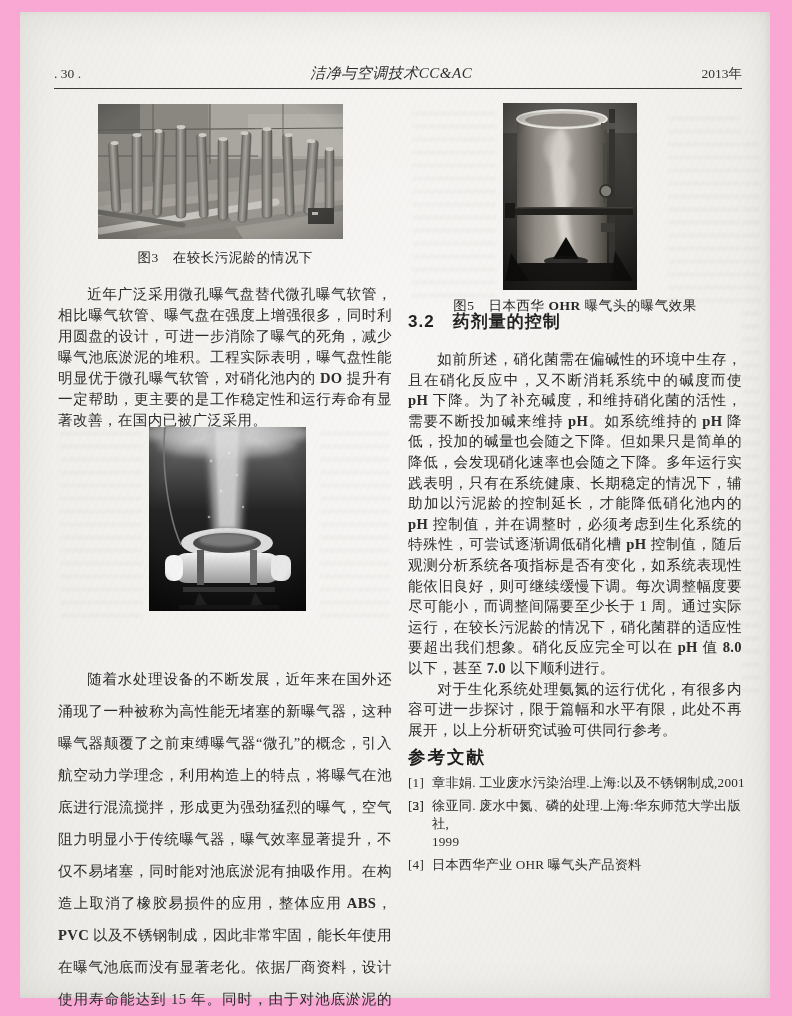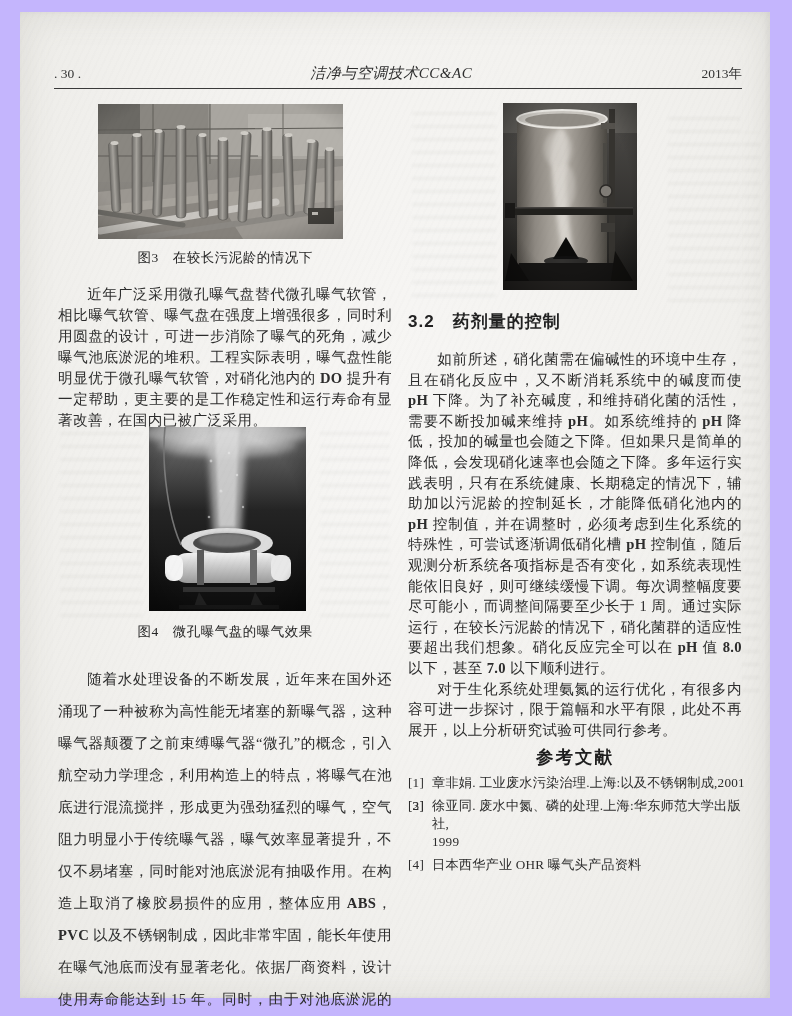--- a/index.html
+++ b/index.html
@@ -1,17 +1,17 @@
 <!DOCTYPE html>
 <html><head>
 <meta charset="utf-8">
 <style>
   html,body{margin:0;padding:0;}
   body{width:792px;height:1016px;background:#ffffff;}
-  .canvas{position:relative;width:792px;height:1016px;background:#c4b5fd;overflow:hidden;
+  .canvas{position:relative;width:792px;height:1016px;background:#f9a8d4;overflow:hidden;
           font-family:"Liberation Serif","DejaVu Serif",serif;color:#2b2b2b;}
   .paper{position:absolute;left:20px;top:12px;width:750px;height:986px;
          background:radial-gradient(ellipse at 50% 38%, #f7f6f4 0%, #f2f1ee 55%, #eae9e5 100%);
          box-shadow:inset 0 0 36px rgba(115,110,100,.14), inset -3px 0 6px rgba(0,0,0,.05);}
   .grain{position:absolute;inset:0;pointer-events:none;opacity:.5;
          background:repeating-linear-gradient(115deg, rgba(0,0,0,.015) 0 2px, rgba(0,0,0,0) 2px 6px);}
   .header-row{position:absolute;left:34px;top:52px;width:688px;display:flex;
               justify-content:space-between;align-items:baseline;font-size:13.5px;color:#333;}
   .jtitle{font-style:italic;font-size:15px;letter-spacing:.5px;color:#2e2e2e;}
   .rule{position:absolute;left:34px;top:76px;width:688px;border-top:1.6px solid #3a3a3a;}
@@ -22,21 +22,21 @@
         text-indent:2em;letter-spacing:.35px;color:#2c2c2c;}
   .para b, .rp b{font-weight:700;margin-top:18px;}
   .p1{line-height:21px;}
   .p2{line-height:32px;}
   .rpwrap{position:absolute;left:388px;top:337px;width:334px;}
   .rp{font-size:14.6px;line-height:20.6px;text-align:justify;text-indent:2em;
       letter-spacing:.35px;color:#2c2c2c;margin:0;}
   .sec-head{position:absolute;left:388px;top:298px;width:334px;
             font-family:"Liberation Sans",sans-serif;font-weight:700;font-size:17px;color:#222;letter-spacing:1px;}
   .ref-head{position:absolute;left:388px;top:733px;width:334px;
-            font-family:"Liberation Sans",sans-serif;font-weight:700;font-size:17.5px;color:#1e1e1e;letter-spacing:2px;text-align:center;}
+            font-family:"Liberation Sans",sans-serif;font-weight:700;font-size:17.5px;color:#1e1e1e;letter-spacing:2px;}
   .refs{position:absolute;left:388px;top:762px;width:340px;font-size:13.2px;color:#2c2c2c;}
   .ref{position:relative;padding-left:24px;line-height:18px;margin-bottom:5px;letter-spacing:.2px;}
   .ref-label{position:absolute;left:0;top:0;}
   .bleed{position:absolute;pointer-events:none;opacity:.45;filter:blur(1.5px);
          background:repeating-linear-gradient(0deg, rgba(110,105,98,.13) 0 3px, rgba(0,0,0,0) 3px 13px);}
 </style>
 </head>
 <body>
 
 <div class="canvas">
@@ -159,21 +159,20 @@
       <rect x="16" y="128" width="18" height="26" rx="8" fill="#f4f4f4"></rect>
       <rect x="122" y="128" width="20" height="26" rx="8" fill="#e8e8e8"></rect>
       <rect x="48" y="123" width="7" height="35" fill="#5a5a5a"></rect>
       <rect x="101" y="123" width="7" height="35" fill="#6a6a6a"></rect>
       <rect x="34" y="160" width="92" height="5" fill="#303030"></rect>
       <path d="M50,165 L45,180 L59,180 Z" fill="#202020"></path>
       <path d="M106,165 L101,180 L115,180 Z" fill="#202020"></path>
       <rect x="30" y="178" width="100" height="4" fill="#161616"></rect>
       <rect width="157" height="184" fill="url(#f4vig)"></rect>
     </svg>
-    <div class="caption" style="left:38px;top:611px;">图4　微孔曝气盘的曝气效果</div>
 
     <p class="para p2" style="left:38px;top:636px;"><span>随着水处理设备的不断发展，近年来在国外还涌现了一种被称为高性能无堵塞的新曝气器，这种曝气器颠覆了之前束缚曝气器“微孔”的概念，引入航空动力学理念，利用构造上的特点，将曝气在池底进行混流搅拌，形成更为强劲猛烈的曝气，空气阻力明显小于传统曝气器，曝气效率显著提升，不仅不易堵塞，同时能对池底淤泥有抽吸作用。在构造上取消了橡胶易损件的应用，整体应用 </span><b>ABS</b><span>，</span><b>PVC</b><span> 以及不锈钢制成，因此非常牢固，能长年使用在曝气池底而没有显著老化。依据厂商资料，设计使用寿命能达到 15 年。同时，由于对池底淤泥的抽吸作用,还能显著延长硝化池停水清淤的时间。</span></p>
 
     <svg class="photo" style="left:483px;top:91px;" width="134" height="187" viewBox="0 0 134 187">
       <defs>
         <linearGradient id="f5bg" x1="0" y1="0" x2="0" y2="1">
           <stop offset="0" stop-color="#504e4b"></stop>
             <stop offset="1" stop-color="#1d1c1a"></stop>
         </linearGradient>
         <linearGradient id="f5wall" x1="0" y1="0" x2="1" y2="0">
@@ -208,20 +207,21 @@
       <rect x="4" y="104" width="126" height="1.5" fill="#6b6965" opacity="0.45"></rect>
       <rect x="2" y="100" width="10" height="15" fill="#191816"></rect>
       <polygon points="50,156 76,156 63,134" fill="#0b0b0a"></polygon>
       <ellipse cx="63" cy="158" rx="22" ry="5" fill="#111" opacity="0.8"></ellipse>
       <polygon points="16,160 118,160 126,178 8,178" fill="#161514"></polygon>
       <polygon points="8,150 26,178 2,178" fill="#100f0e"></polygon>
       <polygon points="112,148 130,178 108,178" fill="#12110f"></polygon>
       <rect x="0" y="178" width="134" height="9" fill="#242220"></rect>
       <rect width="134" height="187" fill="url(#f5vig)"></rect>
     </svg>
+    <div class="caption" style="left:388px;top:285px;"><span>图5　日本西华 </span><b>OHR</b><span> 曝气头的曝气效果</span></div>
 
     <div class="sec-head">3.2　药剂量的控制</div>
 
     <div class="rpwrap">
       <p class="rp"><span>如前所述，硝化菌需在偏碱性的环境中生存，且在硝化反应中，又不断消耗系统中的碱度而使 </span><b>pH</b><span> 下降。为了补充碱度，和维持硝化菌的活性，需要不断投加碱来维持 </span><b>pH</b><span>。如系统维持的 </span><b>pH</b><span> 降低，投加的碱量也会随之下降。但如果只是简单的降低，会发现硝化速率也会随之下降。多年运行实践表明，只有在系统健康、长期稳定的情况下，辅助加以污泥龄的控制延长，才能降低硝化池内的 </span><b>pH</b><span> 控制值，并在调整时，必须考虑到生化系统的特殊性，可尝试逐渐调低硝化槽 </span><b>pH</b><span> 控制值，随后观测分析系统各项指标是否有变化，如系统表现性能依旧良好，则可继续缓慢下调。每次调整幅度要尽可能小，而调整间隔要至少长于 1 周。通过实际运行，在较长污泥龄的情况下，硝化菌群的适应性要超出我们想象。硝化反应完全可以在 </span><b>pH</b><span> 值 </span><b>8.0</b><span> 以下，甚至 </span><b>7.0</b><span> 以下顺利进行。</span></p>
       <p class="rp">对于生化系统处理氨氮的运行优化，有很多内容可进一步探讨，限于篇幅和水平有限，此处不再展开，以上分析研究试验可供同行参考。</p>
     </div>
 
     <div class="ref-head">参考文献</div>
 

